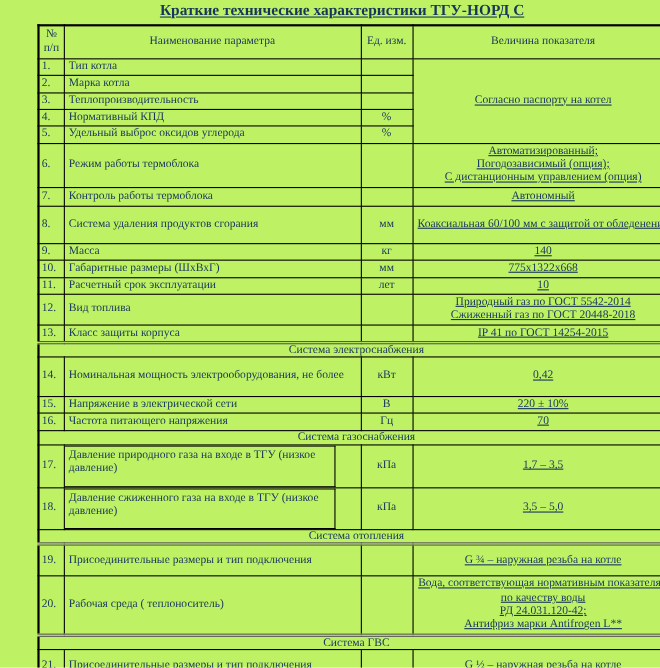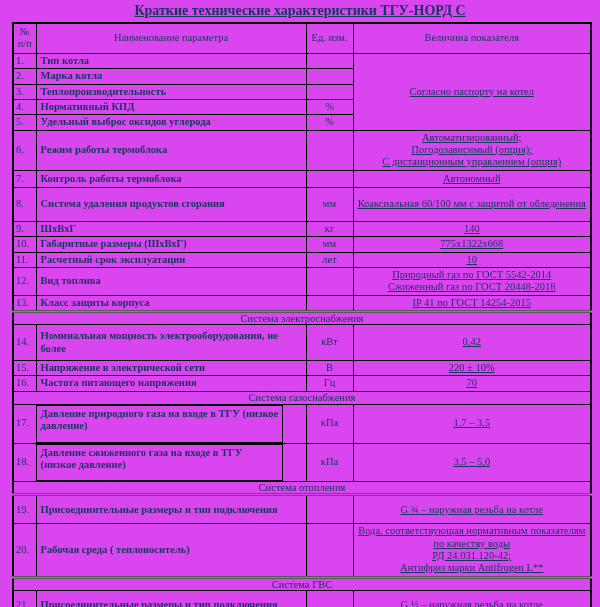--- a/index.html
+++ b/index.html
@@ -1,39 +1,39 @@
 <!DOCTYPE html>
 <html><head>
 <meta charset="utf-8">
 <style>
   html,body{margin:0;padding:0;background:#fff;}
   .page{
     width:600px;height:607px;box-sizing:border-box;
     font-family:"Liberation Serif","DejaVu Serif",serif;
-    color:#17365D;background:#d946ef;overflow:hidden;
+    color:#17365D;background:#bef264;overflow:hidden;padding-left:22px;
   }
   .doc-title{
     text-align:center;font-size:14px;font-weight:bold;
     text-decoration:underline;padding-top:3px;margin:0 0 3px 0;
   }
   table.spec{
     border-collapse:collapse;margin-left:12px;width:578px;
     table-layout:fixed;border:2px solid #000;
   }
   col.c-num{width:23px;}
   col.c-param{width:270px;}
   col.c-unit{width:47px;}
   col.c-value{width:238px;}
   td{
     border:1px solid #000;font-size:10.5px;line-height:1.18;
     padding:1px 3px;vertical-align:middle;overflow:hidden;
   }
   td.hdr{text-align:center;white-space:pre-line;padding:2px 2px;}
   td.num{text-align:left;padding:1px 1px 1px 2px;}
-  td.param{text-align:left;padding-left:4px;font-weight:bold;}
+  td.param{text-align:left;padding-left:4px;}
   td.unit{text-align:center;}
   td.value{text-align:center;white-space:pre-line;text-decoration:underline;}
   td.section{text-align:center;padding:0 3px;}
   
   tr.th-top td{border-top:3px double #595959;}
   tr.th-bot td{border-bottom:3px double #595959;text-align:center;}
   
   td.boxcell{vertical-align:top;padding:0;}
   .inner-box{
     border:1px solid #000;border-left:none;margin:0 23px 0 0;
@@ -113,21 +113,21 @@
         <td class="value">Автономный</td>
       </tr>
       <tr class="h-8">
         <td class="num">8.</td>
         <td class="param">Система удаления продуктов сгорания</td>
         <td class="unit">мм</td>
         <td class="value">Коаксиальная 60/100 мм с защитой от обледенения</td>
       </tr>
       <tr class="h-9">
         <td class="num">9.</td>
-        <td class="param">ШхВхГ</td>
+        <td class="param">Масса</td>
         <td class="unit">кг</td>
         <td class="value">140</td>
       </tr>
       <tr class="h-10">
         <td class="num">10.</td>
         <td class="param">Габаритные размеры (ШхВхГ)</td>
         <td class="unit">мм</td>
         <td class="value">775х1322х668</td>
       </tr>
       <tr class="h-11">

